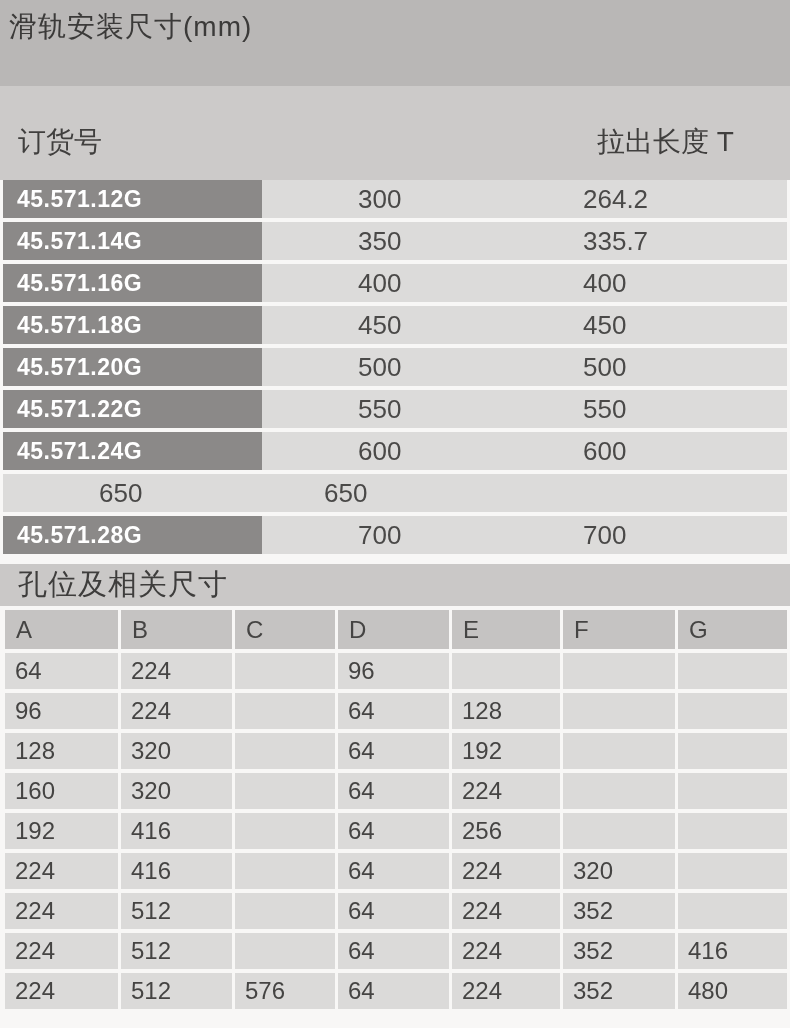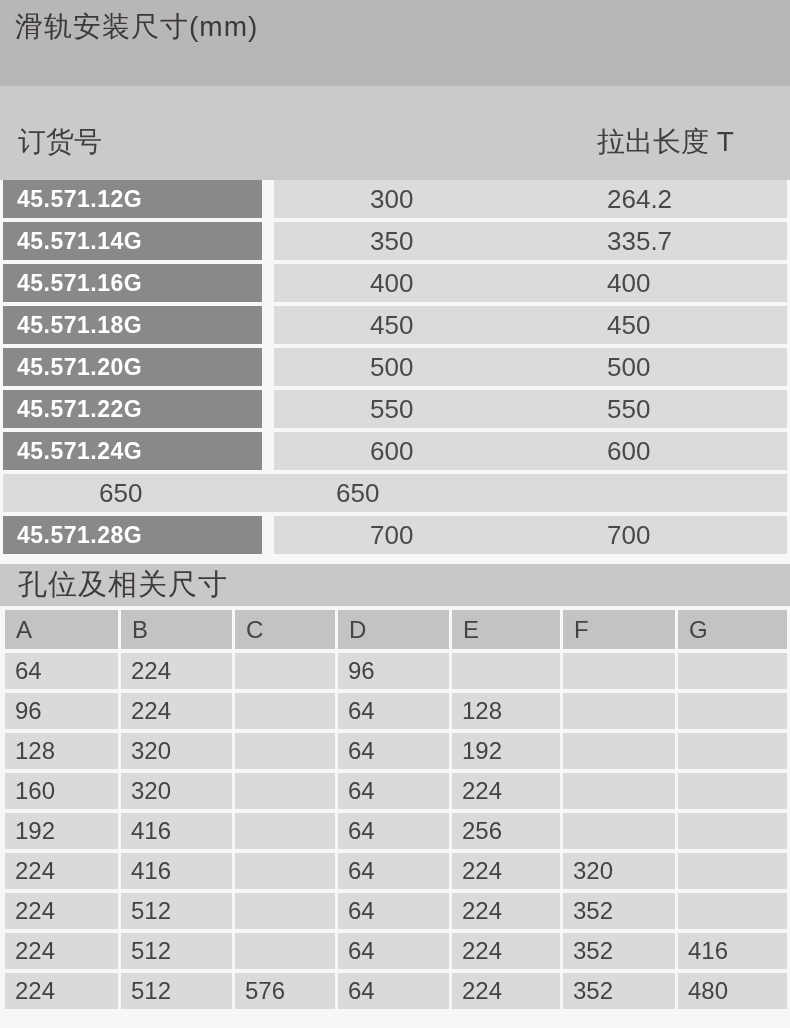--- a/index.html
+++ b/index.html
@@ -13,21 +13,21 @@
     font-family: "Liberation Sans", "DejaVu Sans", sans-serif;
     overflow: hidden;
     position: relative;
   }
 
   
   .top-bar {
     height: 86px;
     background: #b9b7b6;
     box-sizing: border-box;
-    padding: 8px 0 0 15px;
+    padding: 8px 0 0 9px;
   }
   .page-title {
     font-size: 28px;
     font-weight: 500;
     color: #3b3a39;
     letter-spacing: 1px;
   }
 
   
   .t1-header-band {
@@ -45,21 +45,20 @@
   .hl-order  { left: 18px; }
   .hl-nl     { left: 356px; }
   .hl-t      { left: 597px; }
 
   
   .t1-rows { margin-top: 0; }
   .t1-row {
     display: flex;
     height: 38px;
     margin: 0 3px 4px 3px;
-    gap: 12px;
   }
   .t1-order-cell {
     width: 259px;
     background: #8b8988;
     color: #ffffff;
     font-weight: 700;
     font-size: 23px;
     display: flex;
     align-items: center;
     box-sizing: border-box;
@@ -73,21 +72,21 @@
     position: relative;
   }
   .t1-val-cell .val {
     position: absolute;
     top: 50%;
     transform: translateY(-50%);
     font-size: 26px;
     color: #4a4948;
   }
   .val-nl { left: 96px; }
-  .val-t  { left: 333px; }
+  .val-t  { left: 321px; }
 
   
   .s2-title-bar {
     height: 42px;
     background: #cac8c7;
     margin-top: 10px;
     display: flex;
     align-items: center;
     box-sizing: border-box;
     padding-left: 18px;

